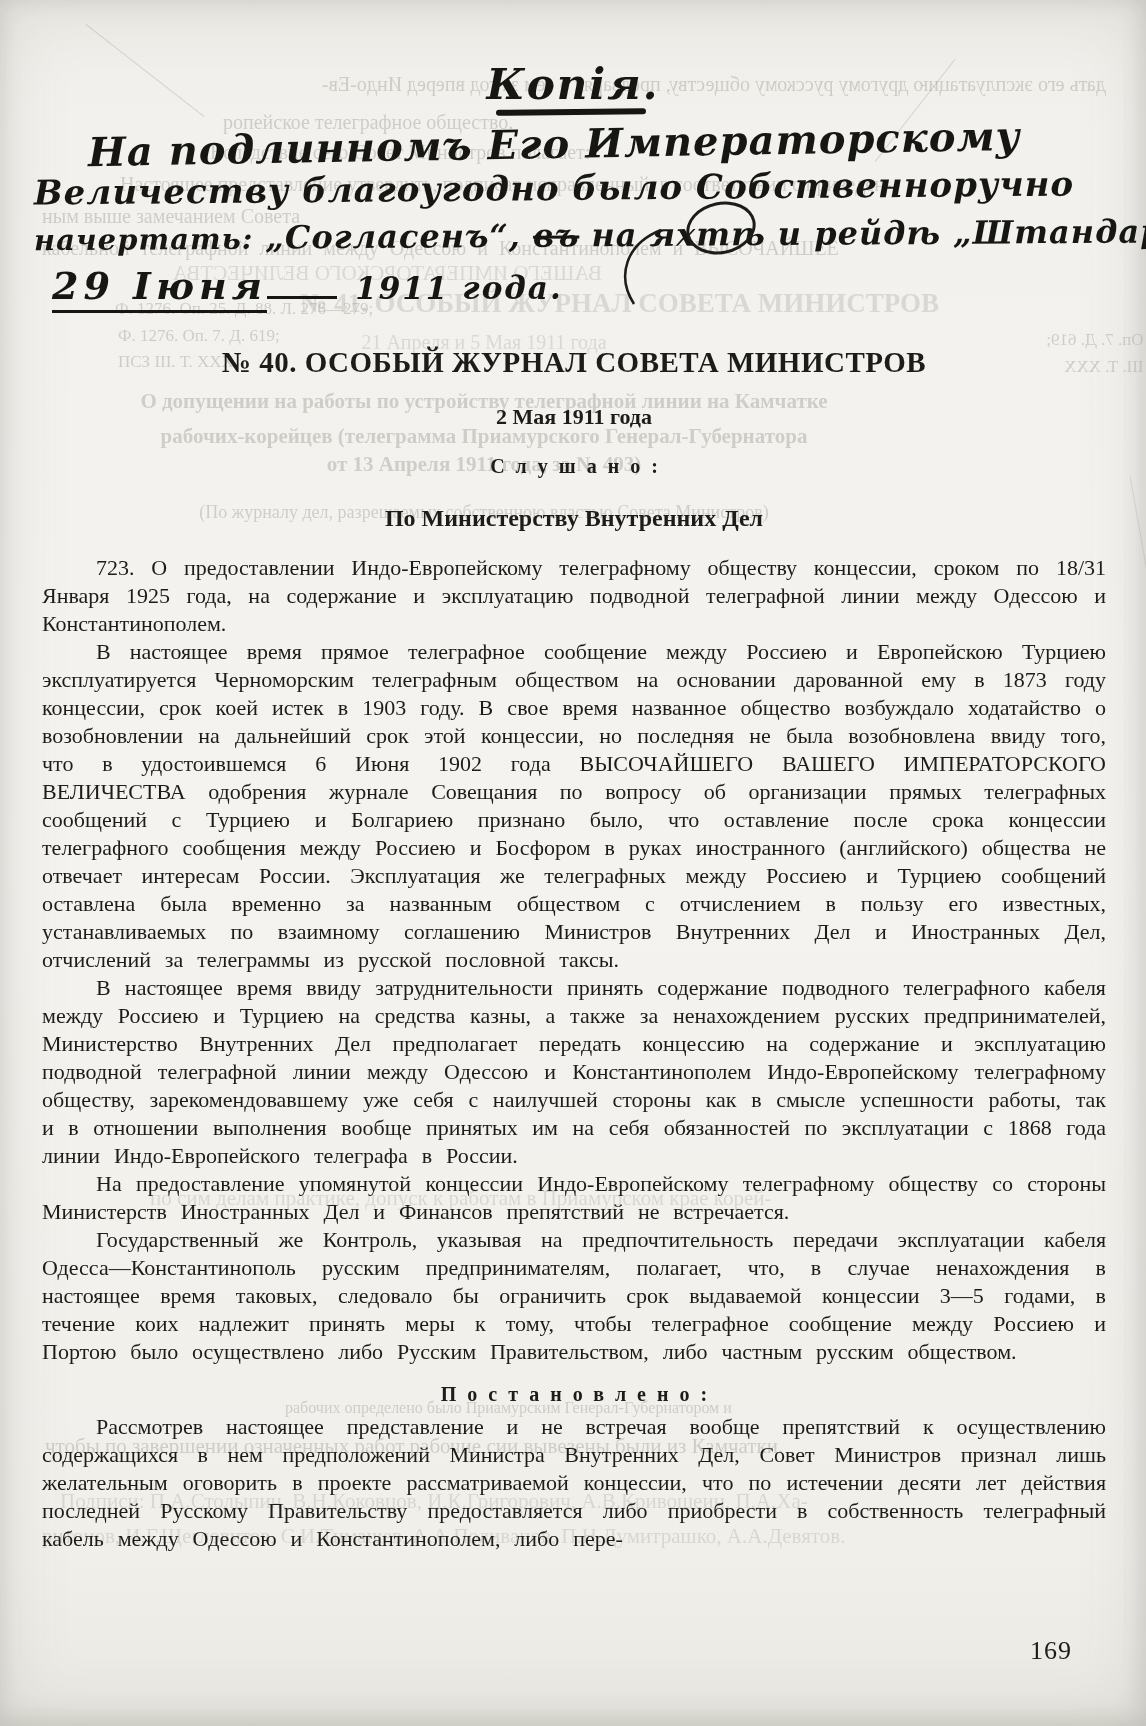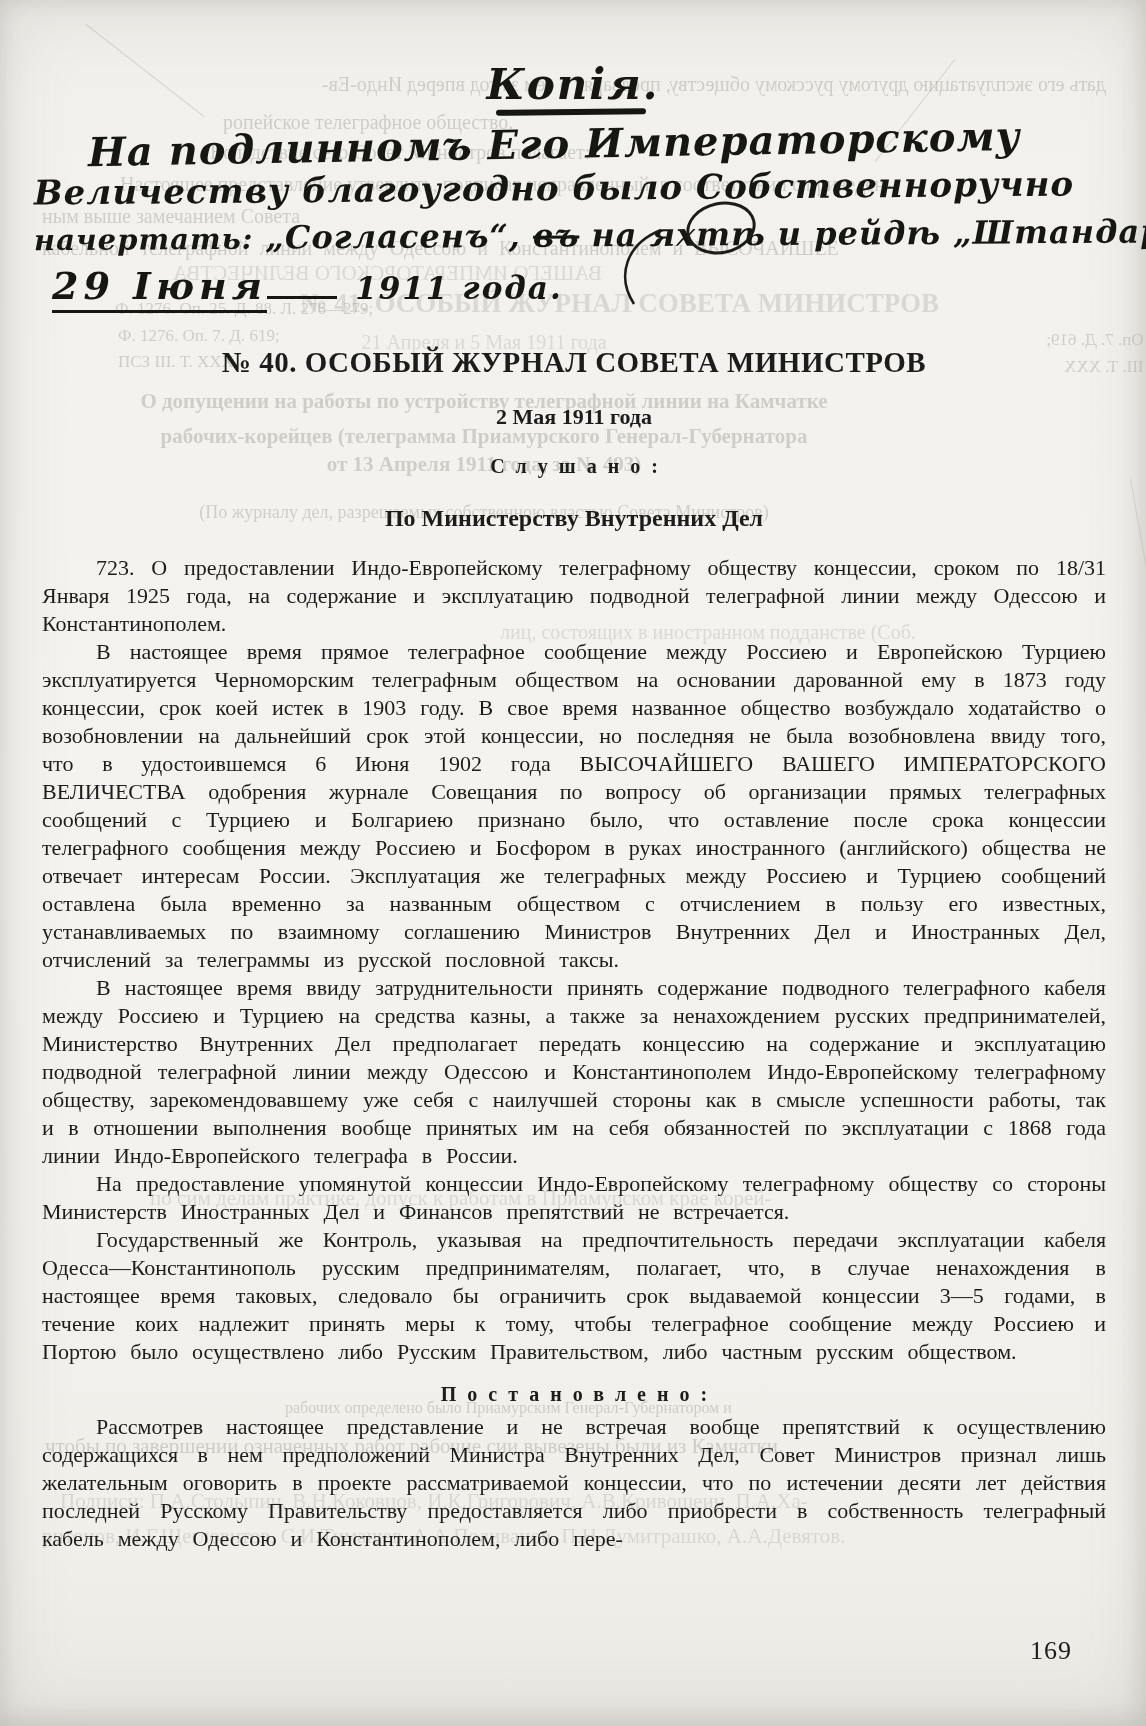--- a/index.html
+++ b/index.html
@@ -77,21 +77,20 @@
   <div class="ghost" style="left:115px; top:299px; font-size:17px;">Ф. 1276. Оп. 25. Д. 88. Л. 276—279;</div>
   <div class="ghost" style="left:118px; top:326px; font-size:17px;">Ф. 1276. Оп. 7. Д. 619;</div>
   <div class="ghost" style="left:118px; top:352px; font-size:17px;">ПСЗ III. Т. XXX.</div>
   <div class="ghost mir" style="left:1008px; top:330px; width:200px; font-size:17px;">Ф. 1276. Оп. 7. Д. 619;</div>
   <div class="ghost mir" style="left:1030px; top:357px; width:150px; font-size:17px;">ПСЗ III. Т. XXX</div>
   <div class="ghost gc lt" style="top:330px; font-size:20px;">21 Апреля и 5 Мая 1911 года</div>
   <div class="ghost gc bold" style="top:389px; font-size:21px;">О допущении на работы по устройству телеграфной линии на Камчатке</div>
   <div class="ghost gc bold" style="top:424px; font-size:21px;">рабочих-корейцев (телеграмма Приамурского Генерал-Губернатора</div>
   <div class="ghost gc bold" style="top:452px; font-size:21px;">от 13 Апреля 1911 года, за № 493)</div>
   <div class="ghost gc" style="top:502px; font-size:18px;">(По журналу дел, разрешаемых собственною властью Совета Министров)</div>
-  <div class="ghost lt" style="left:500px; top:620px; font-size:20px;">лиц, состоящих в иностранном подданстве (Соб.</div>
   <div class="ghost lt" style="left:150px; top:1186px; font-size:21px;">по сим делам практике, допуск к работам в Приамурском крае корей-</div>
   <div class="ghost" style="left:285px; top:1398px; font-size:16px;">рабочих определено было Приамурским Генерал-Губернатором и</div>
   <div class="ghost" style="left:45px; top:1434px; font-size:21px;">чтобы по завершении означенных работ рабочие сии вывезены были из Камчатки.</div>
   <div class="ghost lt" style="left:60px; top:1489px; font-size:21px;">Подписи: П.А.Столыпин, В.Н.Коковцов, И.К.Григорович, А.В.Кривошеин, П.А.Ха-</div>
   <div class="ghost lt" style="left:42px; top:1524px; font-size:21px;">ритонов, И.Г.Щегловитов, С.И.Тимашев, А.А.Поливанов, П.Н.Думитрашко, А.А.Девятов.</div>
 
   <div class="scratch s1"></div>
   <div class="scratch s2"></div>
   <div class="scratch s3"></div>
 

